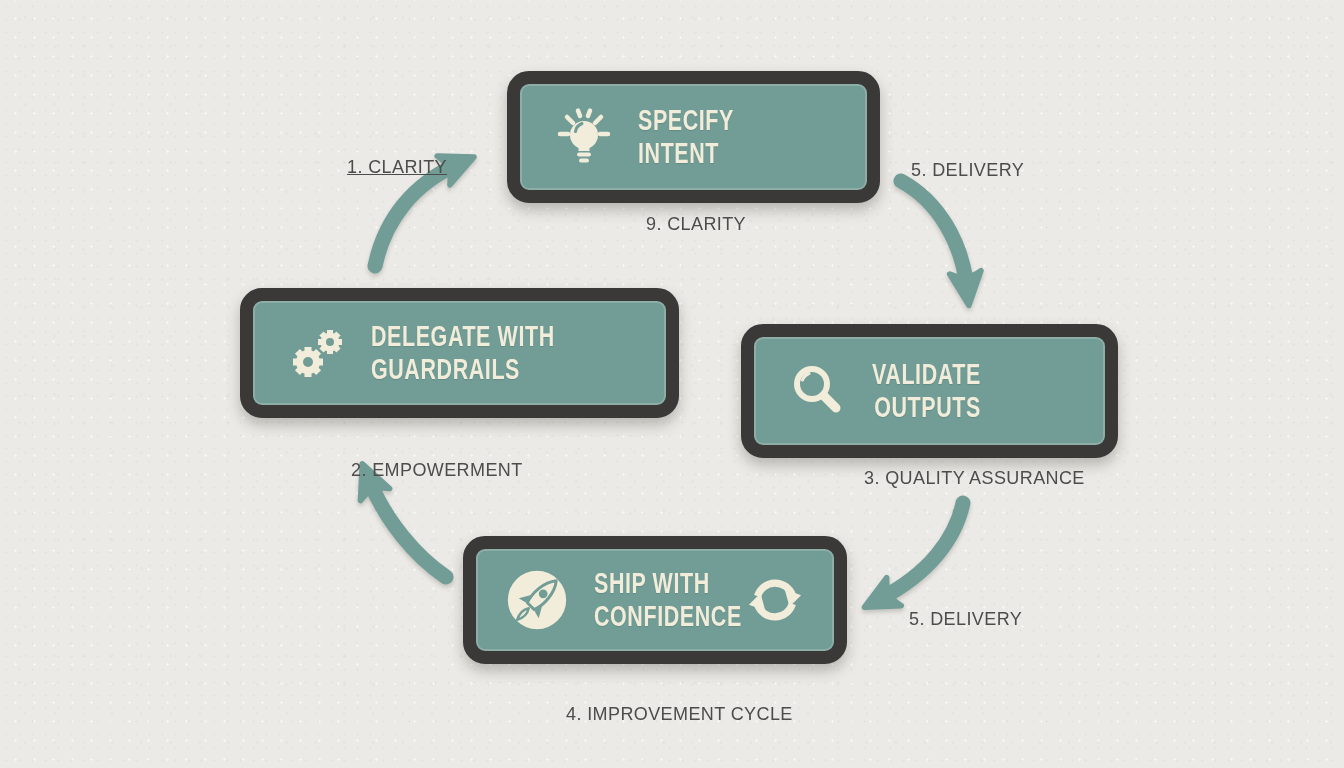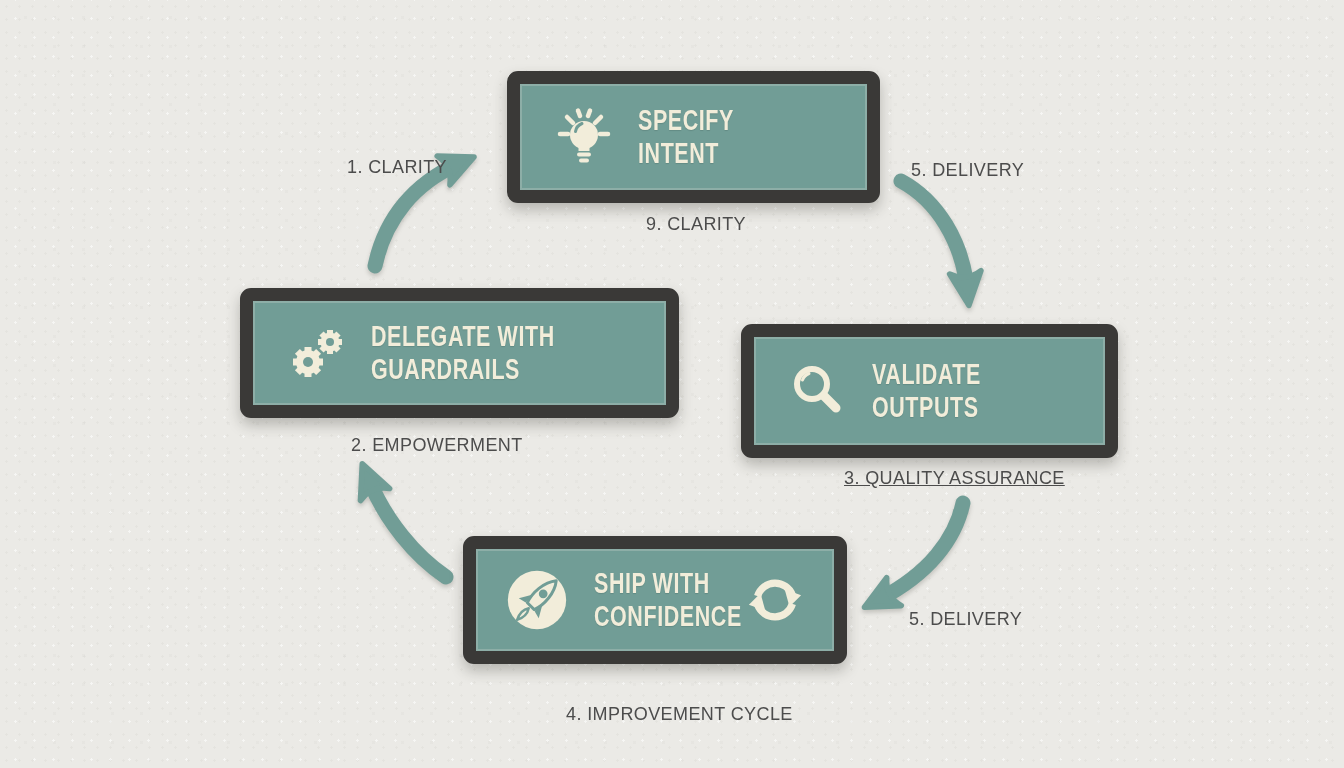--- a/index.html
+++ b/index.html
@@ -22,53 +22,53 @@
     background-size:13px 13px,19px 19px,29px 29px;
     background-position:0 0,6px 9px,11px 3px;
     overflow:hidden;
   }
   .arrows-layer{position:absolute;left:0;top:0;width:1344px;height:768px;
     filter:drop-shadow(0 3px 2px rgba(60,60,52,0.22));}
   .arrow{stroke:var(--teal);stroke-width:15;fill:none;stroke-linecap:round;}
 
   .node{
     position:absolute;background:var(--teal);
-    border:13px solid var(--charcoal);border-radius:11px;
+    border:13px solid var(--charcoal);border-radius:22px;
     box-shadow:0 7px 14px rgba(45,45,38,0.28),
                inset 0 0 0 2px rgba(240,238,228,0.22);
   }
   #node-specify  {left:507px;top:71px; width:373px;height:132px;}
   #node-delegate {left:240px;top:288px;width:439px;height:130px;}
-  #node-validate {left:741px;top:324px;width:377px;height:134px;}
+  #node-validate {left:741px;top:324px;width:377px;height:134px;text-align:right;}
   #node-ship     {left:463px;top:536px;width:384px;height:128px;}
 
   .node-icon{position:absolute;left:32px;top:50%;transform:translateY(-50%);
     width:64px;height:64px;}
   .node-icon svg{width:100%;height:100%;display:block;}
   .node-icon.big{width:70px;height:70px;left:26px;}
   .node-icon.right-side{left:auto;right:30px;width:58px;height:58px;}
 
   .node-title{
     position:absolute;left:118px;top:50%;
     transform:translateY(-50%) scaleX(0.74);transform-origin:left center;
     color:var(--cream);font-weight:bold;font-size:29px;line-height:1.14;
     letter-spacing:0.8px;white-space:nowrap;
     text-shadow:0 1px 1px rgba(40,60,55,0.18);
   }
 
   .step-label{
     position:absolute;color:var(--label);font-size:18px;
     letter-spacing:0.4px;white-space:nowrap;
   }
-  #lbl-clarity-1     {left:347px;top:157px;}
+  #lbl-clarity-1     {left:347px;top:157px;text-decoration:underline;}
   #lbl-clarity-2     {left:646px;top:214px;}
   #lbl-delivery-top  {left:911px;top:160px;}
-  #lbl-qa            {left:844px;top:468px;text-decoration:underline;}
+  #lbl-qa            {left:864px;top:468px;}
   #lbl-delivery-bot  {left:909px;top:609px;}
-  #lbl-empowerment   {left:351px;top:435px;}
+  #lbl-empowerment   {left:351px;top:460px;}
   #lbl-improvement   {left:566px;top:704px;}
 
   .cream-fill{fill:var(--cream);}
   .teal-fill{fill:var(--teal);}
   .cream-stroke{stroke:var(--cream);fill:none;}
   .teal-stroke{stroke:var(--teal);fill:none;}
   .outlined{fill:var(--cream);stroke:var(--teal);stroke-width:3;stroke-linejoin:round;}
 </style>
 </head>
 <body>

